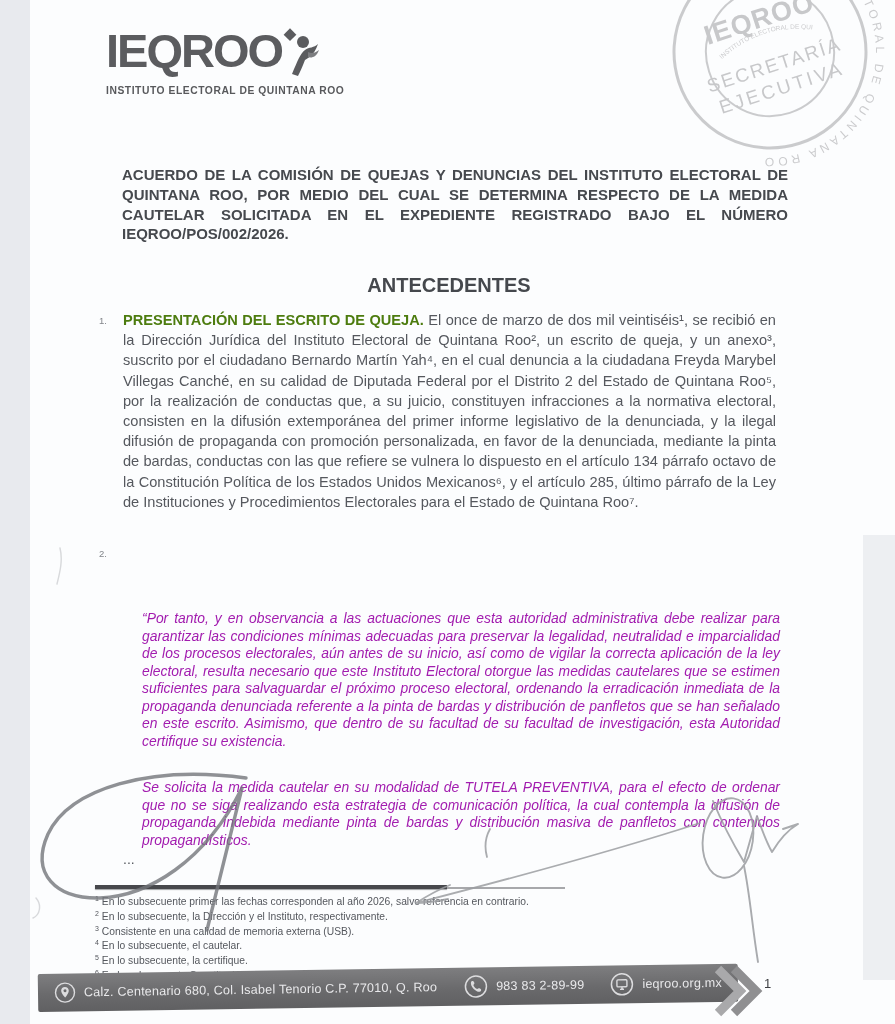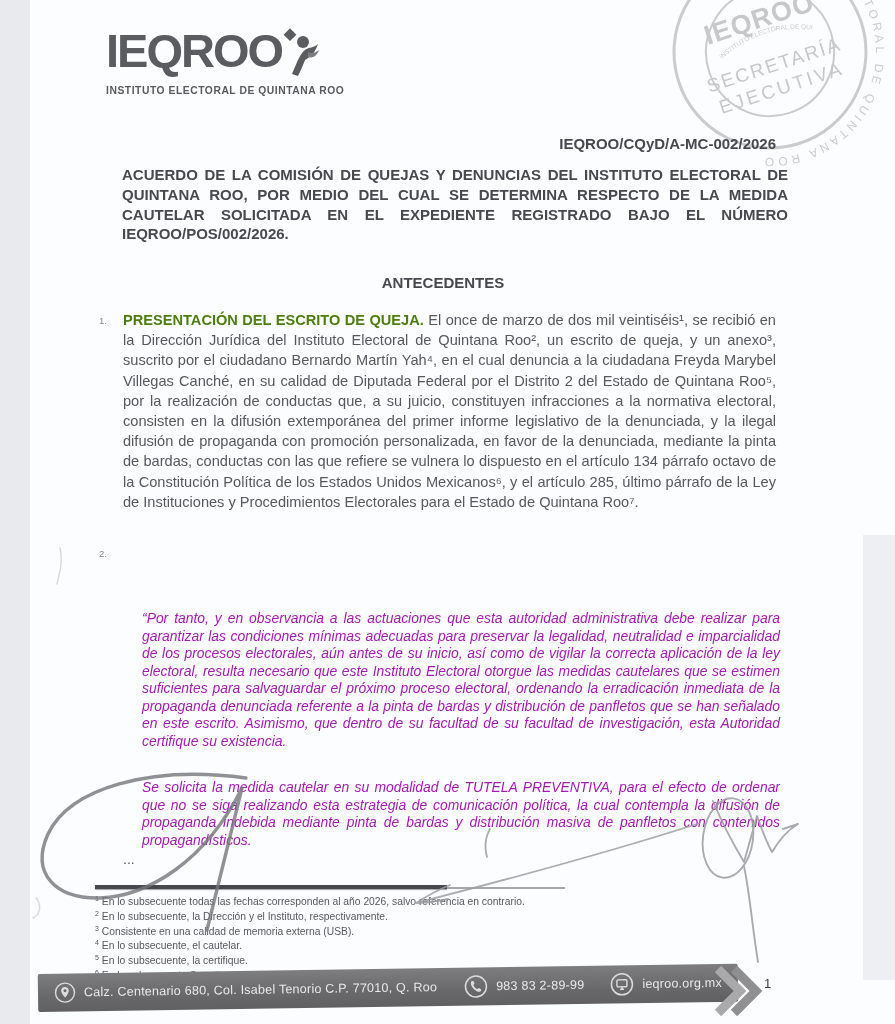--- a/index.html
+++ b/index.html
@@ -14,22 +14,22 @@
   .logo-acronym{font-size:47px;font-weight:bold;letter-spacing:-2px;color:#5b5c5f;line-height:46px;}
   .logo-sub{font-size:10.3px;font-weight:bold;letter-spacing:.55px;color:#58595c;margin-top:3px;}
 
   
   .stamp{position:absolute;left:610px;top:-108px;z-index:1;opacity:.55;}
 
   .doc-number{position:absolute;left:110px;top:135px;width:666px;text-align:right;
               font-weight:bold;font-size:15px;color:#45484d;z-index:2;}
   .doc-title{position:absolute;left:110px;top:165px;width:666px;font-weight:bold;font-size:15px;
              line-height:19.8px;text-align:justify;color:#46494e;z-index:2;margin-left:12px;}
-  .section-heading{position:absolute;left:110px;top:274px;width:666px;text-align:center;
-                   font-weight:bold;font-size:15px;color:#45484d;z-index:2;}
+  .section-heading{position:absolute;left:116px;top:274px;width:666px;text-align:center;
+                   font-weight:bold;font-size:20px;color:#45484d;z-index:2;}
 
   .item{position:absolute;left:123px;width:653px;font-size:14.6px;line-height:20.2px;
         text-align:justify;color:#55585e;z-index:2;}
   .item-1{top:310px;}
   .item-2{top:543px;}
   .item .marker{position:absolute;left:-24px;top:1px;font-size:9.5px;color:#82858a;}
   .item b{color:#4d7c0f;}
 
   .quote{position:absolute;left:142px;width:638px;font-style:italic;font-size:13.9px;
          line-height:17.5px;text-align:justify;color:#a21caf;z-index:2;}
@@ -95,41 +95,40 @@
       </text>
       <text x="160" y="134" text-anchor="middle" font-family="Liberation Sans, sans-serif" font-weight="bold" font-size="27" letter-spacing="1" fill="#9d9da0" stroke="none">IEQROO</text>
       <text font-family="Liberation Sans, sans-serif" font-size="6.5" fill="#a3a3a6" stroke="none">
         <textPath href="#innerarc">INSTITUTO ELECTORAL DE QUINTANA ROO</textPath>
       </text>
       <text x="160" y="180" text-anchor="middle" font-family="Liberation Sans, sans-serif" font-size="19" letter-spacing="2" fill="#9d9da0" stroke="none">SECRETARÍA</text>
       <text x="160" y="204" text-anchor="middle" font-family="Liberation Sans, sans-serif" font-size="19" letter-spacing="3" fill="#9d9da0" stroke="none">EJECUTIVA</text>
     </g>
   </svg>
 
-  <div class="doc-number">IEQROO/CQyD/A-MC-002/2026</div>
   <div class="doc-title">ACUERDO DE LA COMISIÓN DE QUEJAS Y DENUNCIAS DEL INSTITUTO ELECTORAL DE QUINTANA ROO, POR MEDIO DEL CUAL SE DETERMINA RESPECTO DE LA MEDIDA CAUTELAR SOLICITADA EN EL EXPEDIENTE REGISTRADO BAJO EL NÚMERO IEQROO/POS/002/2026.</div>
   <div class="section-heading">ANTECEDENTES</div>
 
   <div class="item item-1">
     <span class="marker">1.</span>
     <b>PRESENTACIÓN DEL ESCRITO DE QUEJA.</b>
     <span>El once de marzo de dos mil veintiséis¹, se recibió en la Dirección Jurídica del Instituto Electoral de Quintana Roo², un escrito de queja, y un anexo³, suscrito por el ciudadano Bernardo Martín Yah⁴, en el cual denuncia a la ciudadana Freyda Marybel Villegas Canché, en su calidad de Diputada Federal por el Distrito 2 del Estado de Quintana Roo⁵, por la realización de conductas que, a su juicio, constituyen infracciones a la normativa electoral, consisten en la difusión extemporánea del primer informe legislativo de la denunciada, y la ilegal difusión de propaganda con promoción personalizada, en favor de la denunciada, mediante la pinta de bardas, conductas con las que refiere se vulnera lo dispuesto en el artículo 134 párrafo octavo de la Constitución Política de los Estados Unidos Mexicanos⁶, y el artículo 285, último párrafo de la Ley de Instituciones y Procedimientos Electorales para el Estado de Quintana Roo⁷.</span>
   </div>
   <div class="item item-2">
     <span class="marker">2.</span>
   </div>
 
   <div class="quote quote-1">“Por tanto, y en observancia a las actuaciones que esta autoridad administrativa debe realizar para garantizar las condiciones mínimas adecuadas para preservar la legalidad, neutralidad e imparcialidad de los procesos electorales, aún antes de su inicio, así como de vigilar la correcta aplicación de la ley electoral, resulta necesario que este Instituto Electoral otorgue las medidas cautelares que se estimen suficientes para salvaguardar el próximo proceso electoral, ordenando la erradicación inmediata de la propaganda denunciada referente a la pinta de bardas y distribución de panfletos que se han señalado en este escrito. Asimismo, que dentro de su facultad de su facultad de investigación, esta Autoridad certifique su existencia.</div>
   <div class="quote quote-2">Se solicita la medida cautelar en su modalidad de TUTELA PREVENTIVA, para el efecto de ordenar que no se siga realizando esta estrategia de comunicación política, la cual contempla la difusión de propaganda indebida mediante pinta de bardas y distribución masiva de panfletos con contenidos propagandísticos.</div>
   <div class="quote-ellipsis">...</div>
 
   <div class="fn-separator"></div>
   <div class="fn-separator-light"></div>
   <div class="footnotes">
-    <div class="fn"><sup>1</sup> <span>En lo subsecuente todas las fechas corresponden al año 2026, salvo referencia en contrario.</span></div>
+    <div class="fn"><sup>1</sup> <span>En lo subsecuente primer las fechas corresponden al año 2026, salvo referencia en contrario.</span></div>
     <div class="fn"><sup>2</sup> <span>En lo subsecuente, la Dirección y el Instituto, respectivamente.</span></div>
     <div class="fn"><sup>3</sup> <span>Consistente en una calidad de memoria externa (USB).</span></div>
     <div class="fn"><sup>4</sup> <span>En lo subsecuente, el cautelar.</span></div>
     <div class="fn"><sup>5</sup> <span>En lo subsecuente, la certifique.</span></div>
     <div class="fn"><sup>6</sup> <span>En lo subsecuente Constitución General.</span></div>
     <div class="fn"><sup>7</sup> <span>En lo subsecuente, la Ley Local.</span></div>
   </div>
 
   <div class="footer-bar">
     <div class="footer-left">

